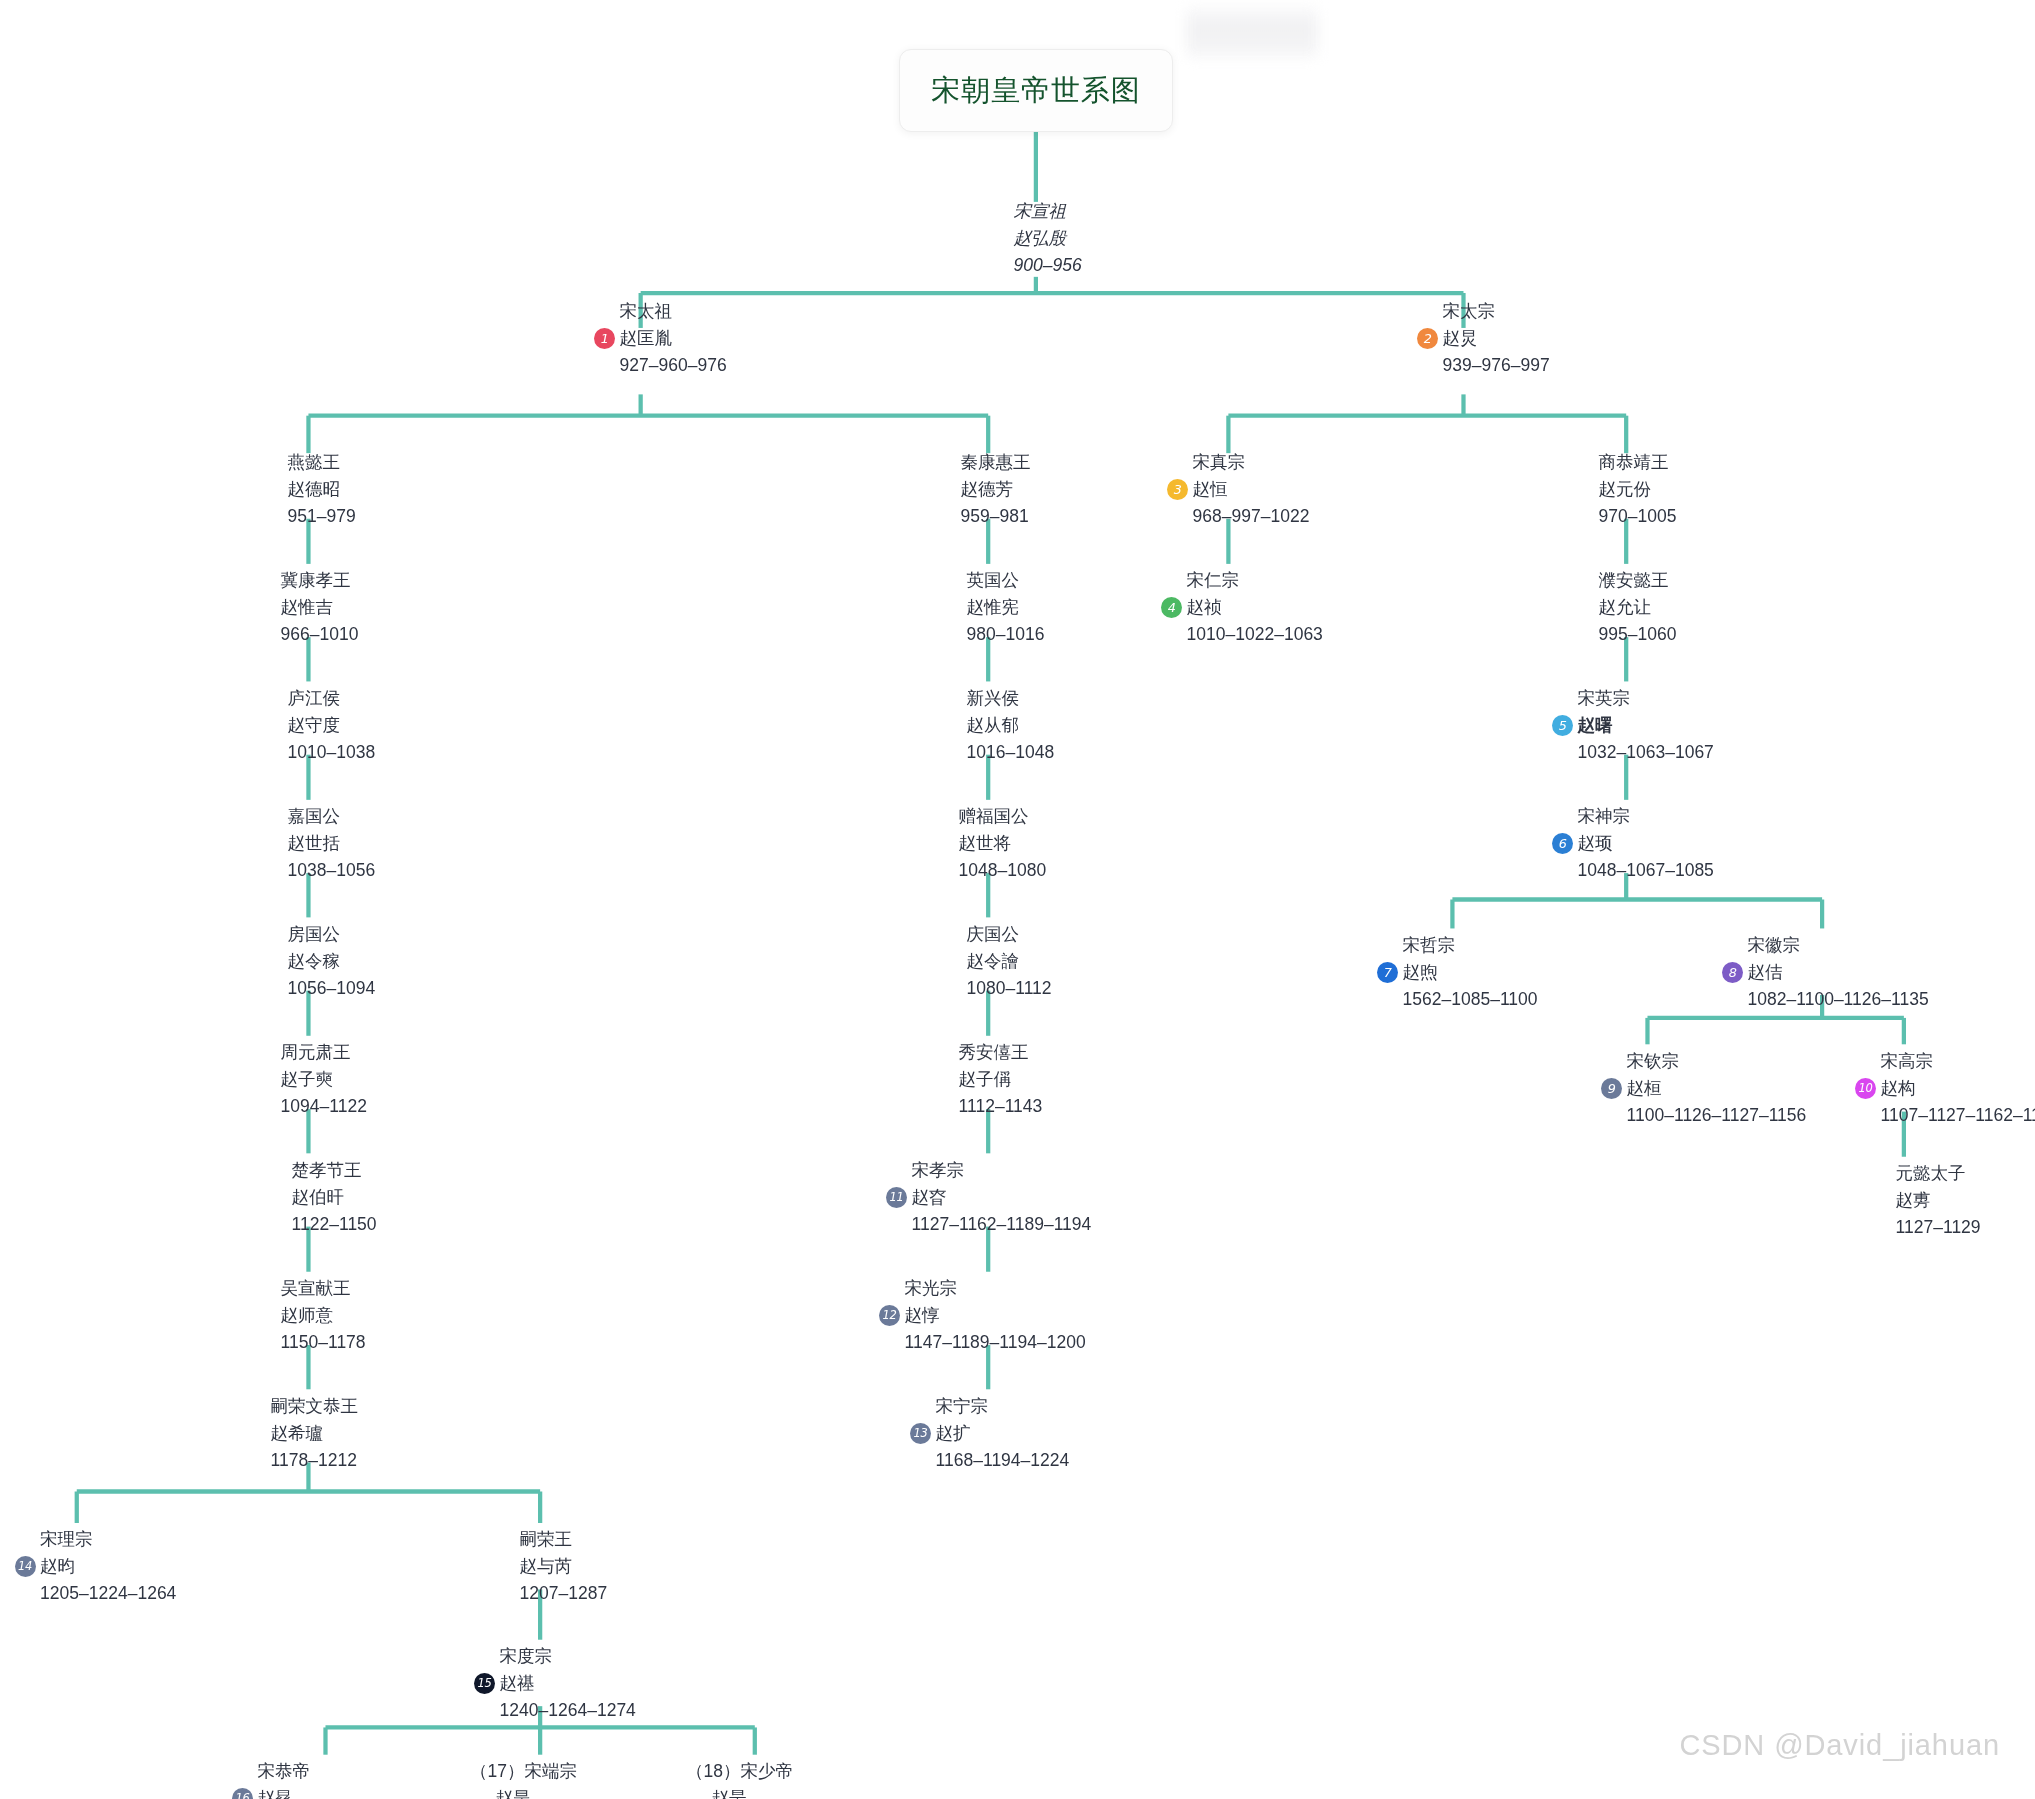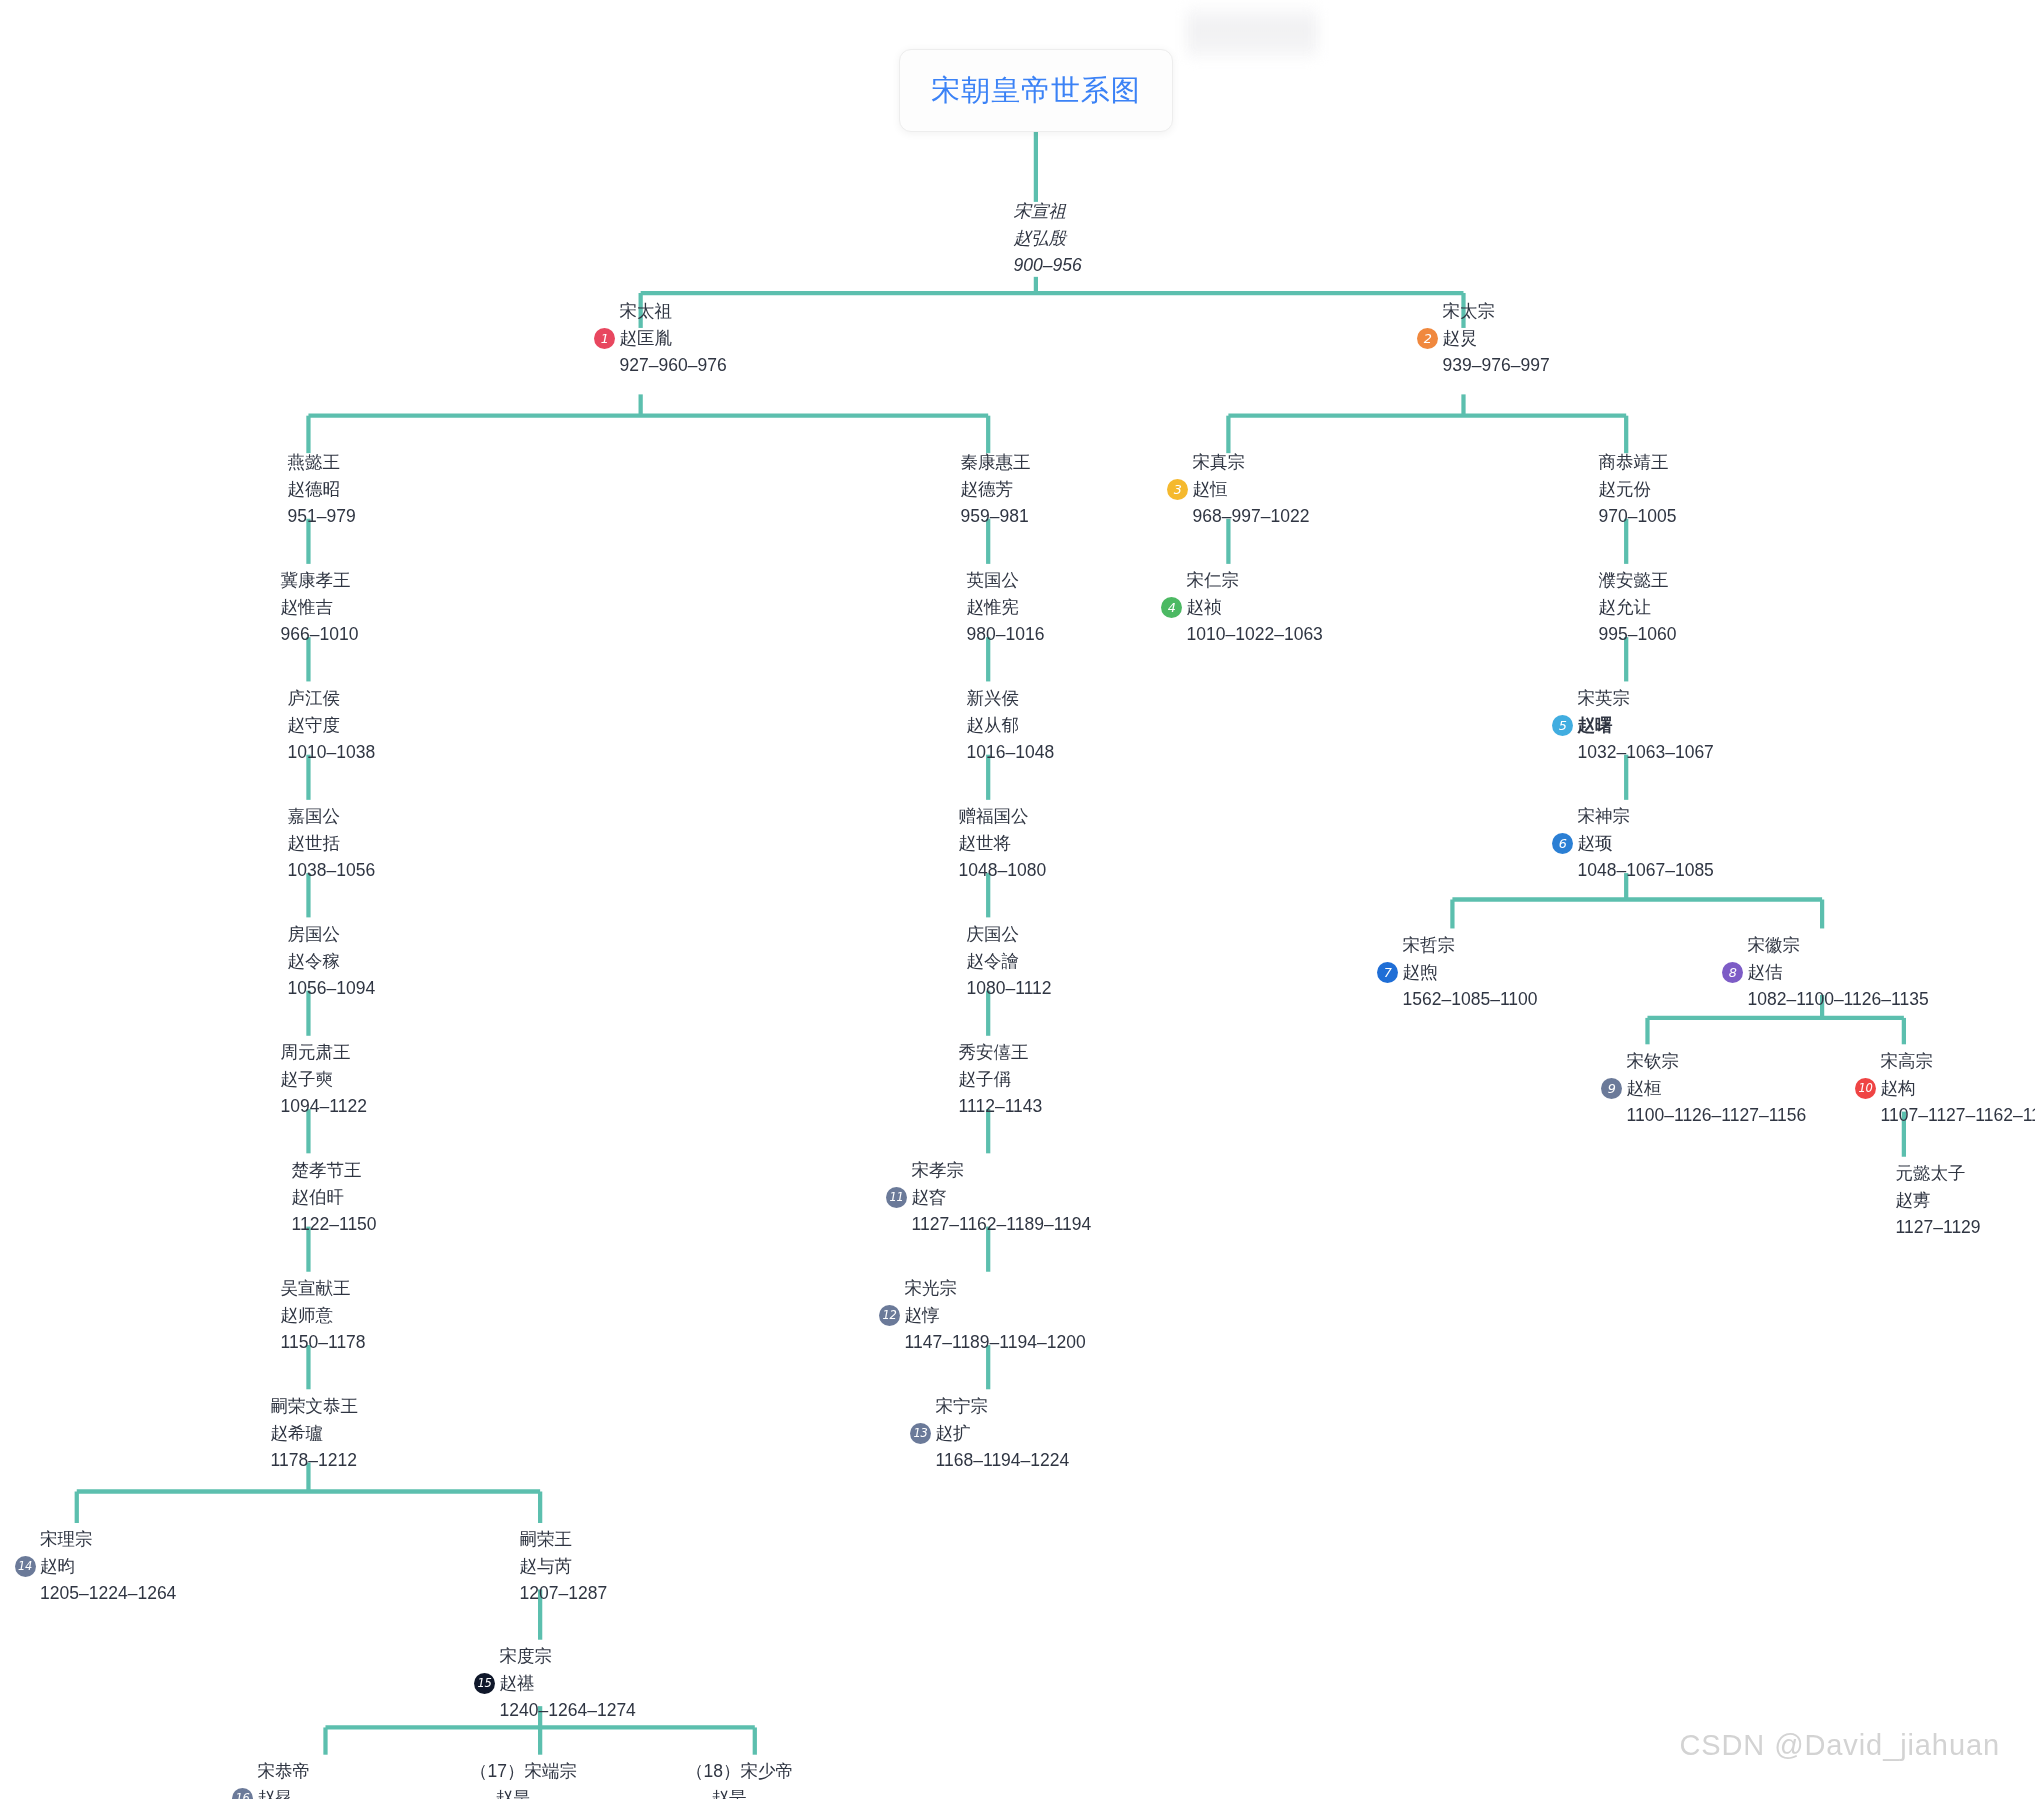--- a/index.html
+++ b/index.html
@@ -31,21 +31,21 @@
     left: 899px; top: 49px;
     width: 274px; height: 83px;
     background: #fdfdfd;
     border: 0.9px solid #ededed;
     border-radius: 12px;
     box-shadow: 0 1.7px 8.5px rgba(0,0,0,0.055);
     display: flex; align-items: center; justify-content: center;
   }
   .title-card .title-text {
     font-size: 29px;
-    color: #3b82f6;
+    color: #14532d;
     letter-spacing: 0.9px;
     white-space: nowrap;
   }
 
   
   .node {
     position: absolute;
     white-space: nowrap;
     line-height: 1.58;
   }
@@ -358,21 +358,21 @@
     <span class="ln l2"><i class="badge" style="background: rgb(125, 92, 198);">8</i><b style="font-weight:normal">赵佶</b></span>
     <span class="ln l3">1082–1100–1126–1135</span>
   </div>
   <div class="node" style="left:1601px; top:1048px;">
     <span class="ln l1">宋钦宗</span>
     <span class="ln l2"><i class="badge" style="background: rgb(107, 122, 153);">9</i><b style="font-weight:normal">赵桓</b></span>
     <span class="ln l3">1100–1126–1127–1156</span>
   </div>
   <div class="node" style="left:1855px; top:1048px;">
     <span class="ln l1">宋高宗</span>
-    <span class="ln l2"><i class="badge w2" style="background: #ef4444;">10</i><b style="font-weight:normal">赵构</b></span>
+    <span class="ln l2"><i class="badge w2" style="background: #d946ef;">10</i><b style="font-weight:normal">赵构</b></span>
     <span class="ln l3">1107–1127–1162–1187</span>
   </div>
   <div class="node" style="left:1870px; top:1160px;">
     <span class="ln l1">元懿太子</span>
     <span class="ln l2">赵旉</span>
     <span class="ln l3">1127–1129</span>
   </div>
 
   <div class="watermark">CSDN @David_jiahuan</div>
 </div>

